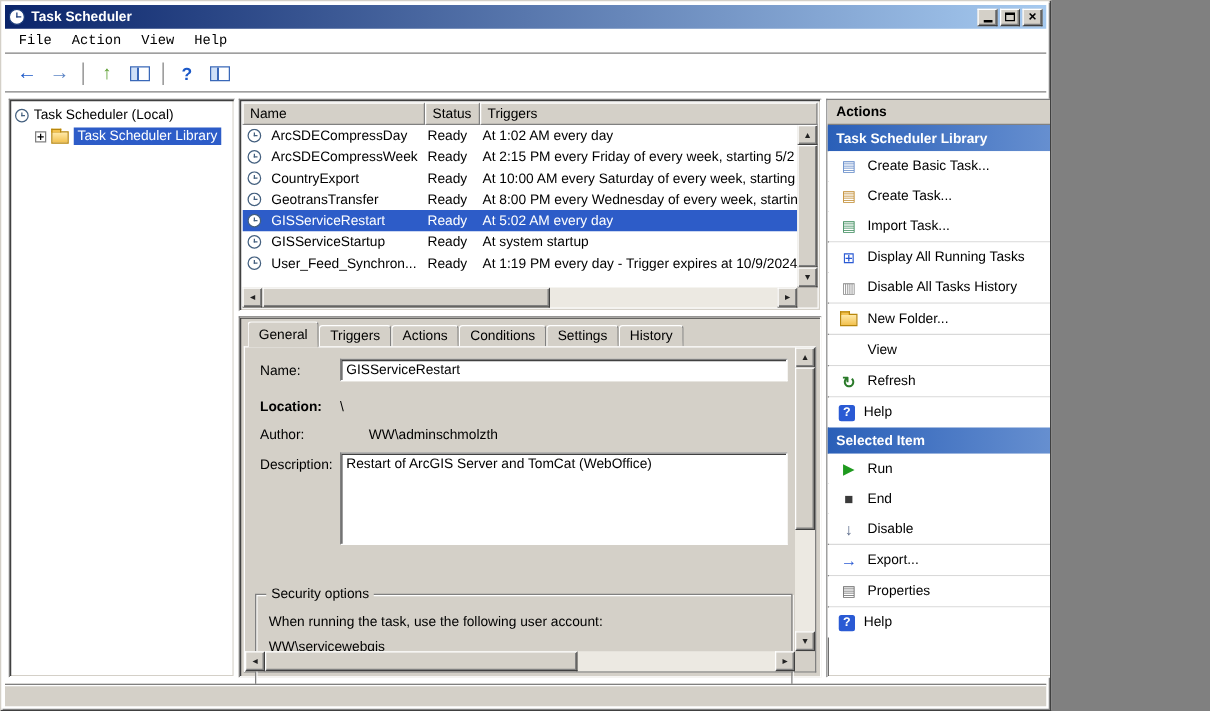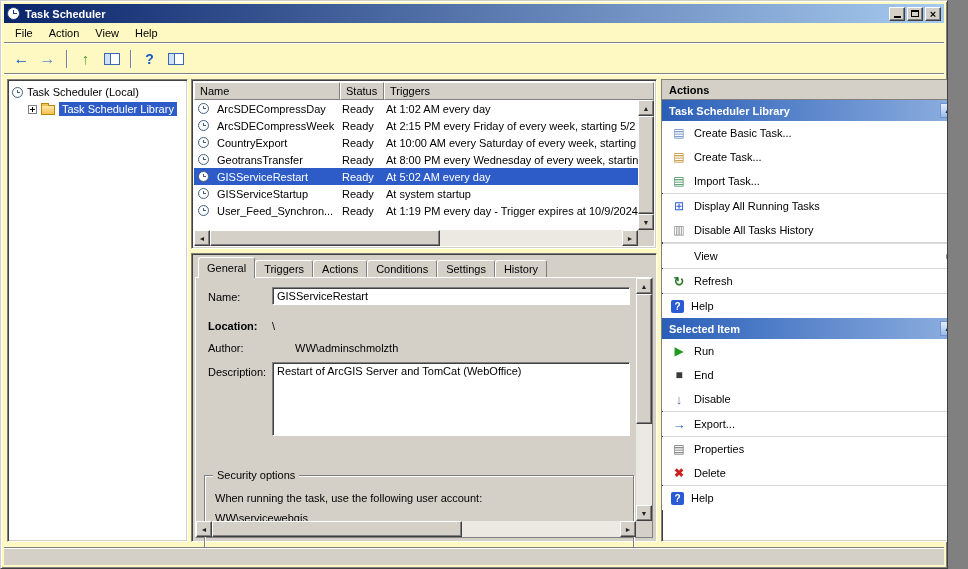--- a/index.html
+++ b/index.html
@@ -1,18 +1,18 @@
 <!DOCTYPE html>
 <html><head>
 <meta charset="utf-8">
 <style>
   * { box-sizing: border-box; margin: 0; padding: 0; }
   body { font-family: "Liberation Sans", sans-serif; background: #808080; }
   .window {
-    position: relative; width: 948px; height: 569px; background: #fef9c3;
+    position: relative; width: 841px; height: 569px; background: #ffffff;
     border: 1px solid; border-color: #d4d0c8 #404040 #404040 #d4d0c8;
     box-shadow: inset 1px 1px 0 #fff, inset -1px -1px 0 #808080;
     overflow: hidden; font-size: 11px; color: #000;
   }
   
   .titlebar {
     position: absolute; top: 3px; left: 3px; right: 3px; height: 19px;
     background: linear-gradient(to right, #0a246a, #a6caf0);
     display: flex; align-items: center; padding: 0 3px; gap: 5px;
   }
@@ -30,21 +30,21 @@
     box-shadow: inset -1px -1px 0 #808080;
     display: flex; align-items: center; justify-content: center;
   }
   .g-min { width: 7px; height: 2px; background: #000; margin-top: 7px; }
   .g-max { width: 8px; height: 7px; border: 1px solid #000; border-top-width: 2px; }
   .g-close { font-size: 11px; font-weight: bold; line-height: 10px; }
   
   .menubar {
     position: absolute; top: 22px; left: 3px; right: 3px; height: 20px;
     display: flex; align-items: center; padding-left: 3px;
-    border-bottom: 1px solid #808080; box-shadow: 0 1px 0 #fff;
+    border-bottom: 1px solid #808080; box-shadow: 0 1px 0 #fff; font-family: Liberation Mono, monospace;
   }
   .menu-item { padding: 3px 8px; }
   .toolbar {
     position: absolute; top: 43px; left: 3px; right: 3px; height: 30px;
     display: flex; align-items: center; padding-left: 6px; gap: 3px;
     border-bottom: 1px solid #808080; box-shadow: 0 1px 0 #fff;
   }
   .tool { width: 23px; height: 23px; display: flex; align-items: center; justify-content: center; }
   .tsep { width: 1px; height: 18px; background: #808080; box-shadow: 1px 0 0 #fff; margin: 0 4px; }
   .arrow-back  { color: #1b58c8; font-size: 16px; font-weight: bold; }
@@ -321,20 +321,26 @@
     <div class="asep"></div>
     <div class="action-item">
       <span class="ai i-drt"></span>
       <span>Display All Running Tasks</span>
     </div>
     <div class="action-item">
       <span class="ai i-hist"></span>
       <span>Disable All Tasks History</span>
     </div>
     <div class="asep"></div>
+    <div class="action-item">
+      <span class="ai">
+          <span class="i-folder"></span>
+        </span>
+      <span>New Folder...</span>
+    </div>
     <div class="asep"></div>
     <div class="action-item">
       <span class="ai"></span>
       <span>View</span>
       <span class="submenu-arrow">►</span>
     </div>
     <div class="asep"></div>
     <div class="action-item">
       <span class="ai i-refresh"></span>
       <span>Refresh</span>
@@ -364,24 +370,20 @@
     <div class="asep"></div>
     <div class="action-item">
       <span class="ai i-exp"></span>
       <span>Export...</span>
     </div>
     <div class="asep"></div>
     <div class="action-item">
       <span class="ai i-prop"></span>
       <span>Properties</span>
     </div>
-    <div class="action-item">
-      <span class="ai i-del"></span>
-      <span>Delete</span>
-    </div>
     <div class="asep"></div>
     <div class="action-item">
       <span class="ai i-helpbox">?</span>
       <span>Help</span>
     </div>
   </div>
 
   <div class="statusbar"></div>
 
 </div>

